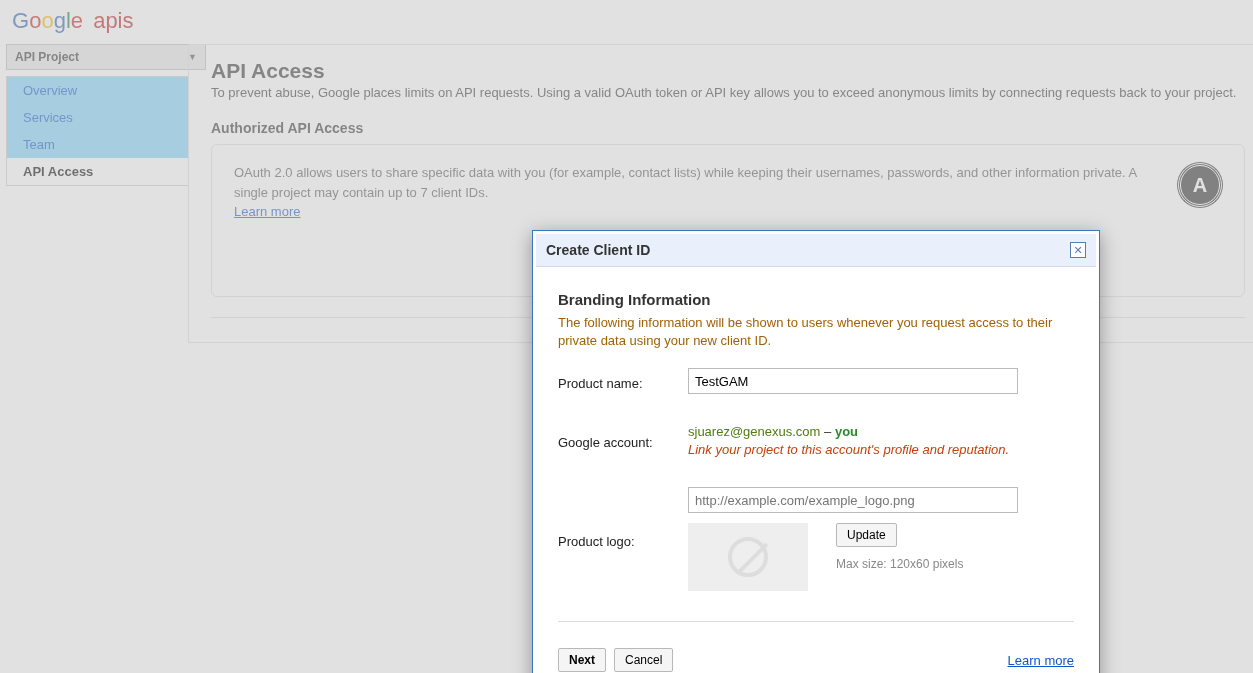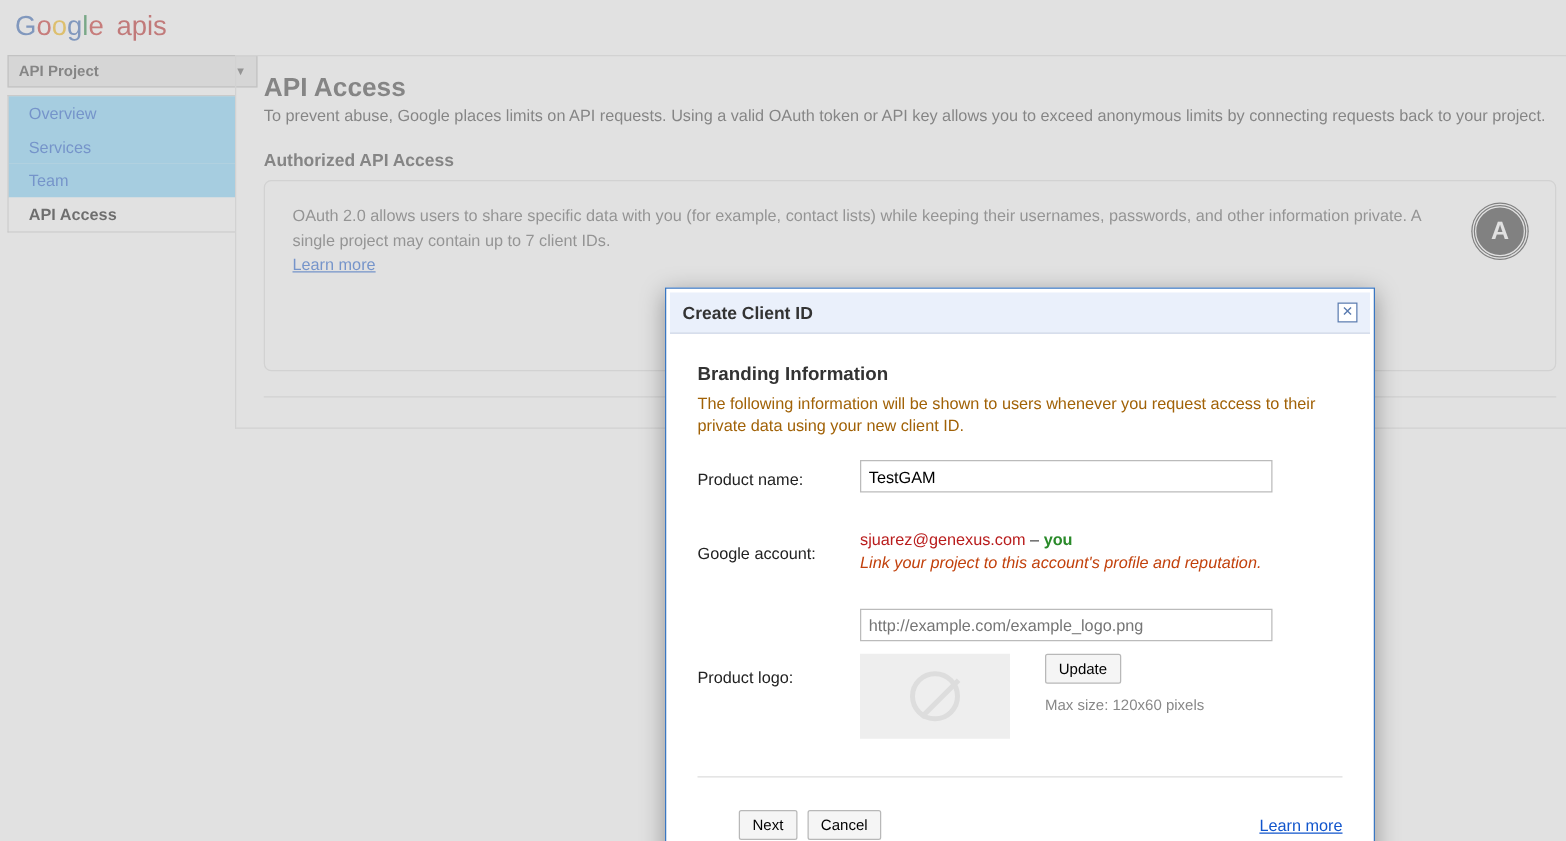--- a/index.html
+++ b/index.html
@@ -102,21 +102,21 @@
 .dlg-body { padding: 24px 22px 14px; }
 .dlg-h { font-weight: bold; font-size: 15px; margin-bottom: 6px; }
 .dlg-sub { font-size: 13px; color: #a16207; margin-bottom: 18px; line-height: 1.4; }
 .form-row { display: flex; align-items: center; margin-bottom: 30px; }
 .form-label { width: 130px; font-size: 13px; color: #222; padding-top: 4px; }
 .form-field { flex: 1; }
 .text-input {
   width: 330px; height: 26px; padding: 3px 6px;
   border: 1px solid #bbb; font-size: 13px;
 }
-.acct-email { color: #b91c1c; }
+.acct-email { color: #4d7c0f; }
 .you { color: #2a8a2a; font-weight: bold; }
 .acct-hint { color: #c2410c; font-size: 13px; margin-top: 3px; font-style: italic; }
 .logo-ph {
   width: 120px; height: 68px; background: #eee;
   display: flex; align-items: center; justify-content: center;
   margin-top: 10px;
 }
 .no-img {
   width: 40px; height: 40px; border: 4px solid #ddd; border-radius: 50%;
   position: relative;
@@ -127,21 +127,21 @@
 }
 .upd-btn, .std-btn {
   background: #f5f5f5; border: 1px solid #b8b8b8;
   border-radius: 2px; padding: 4px 10px; font-size: 12px;
   cursor: pointer;
 }
 .maxsize { color: #888; font-size: 12px; margin-left: 10px; }
 .hr { border-top: 1px solid #ddd; margin: 14px 0 12px; }
 .dlg-foot { display: flex; justify-content: space-between; align-items: center; padding: 0 22px 16px; }
 .foot-left { display: flex; gap: 8px; }
-.next-btn { font-weight: normal; margin-left: 33px; }
+.next-btn { font-weight: bold; }
 .learn2 { color: #15c; text-decoration: underline; cursor: pointer; }
 .tri { font-size: 9px; color: #555; }
 </style>
 </head>
 <body>
 
 <div class="header">
   <span class="logo-text">
     <span class="g-blue">G</span><span class="g-red">o</span><span class="g-yel">o</span><span class="g-blue">g</span><span class="g-green">l</span><span class="g-red">e</span>
   </span>

